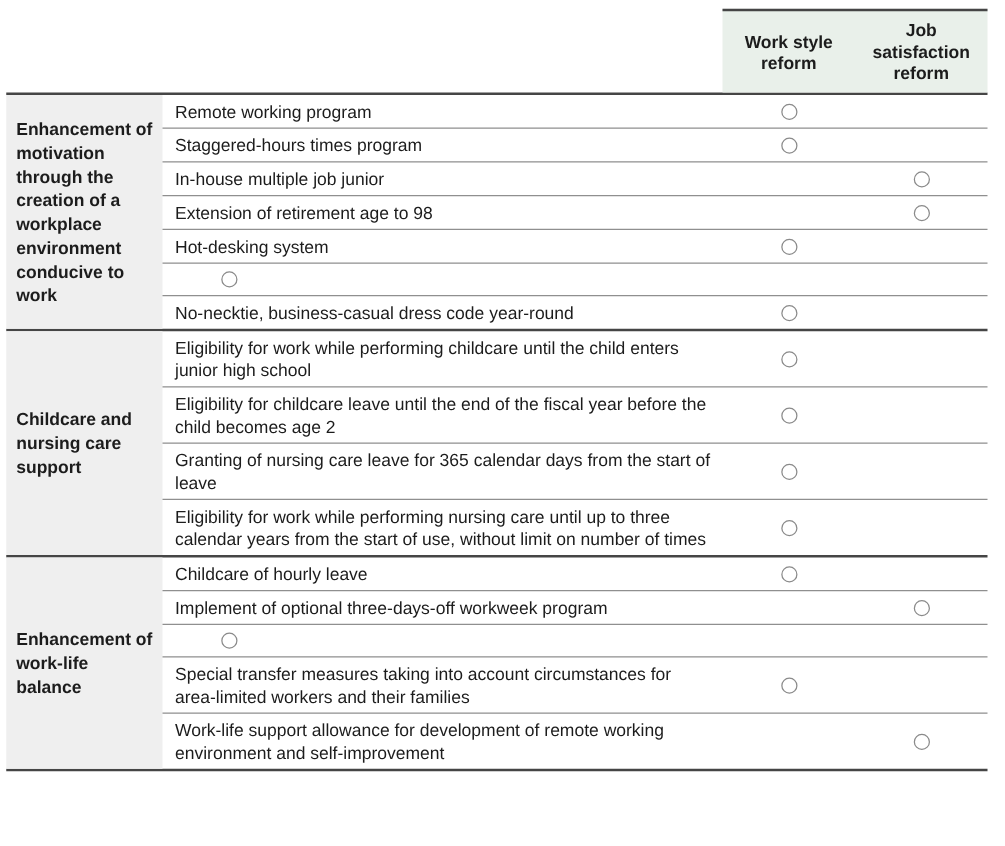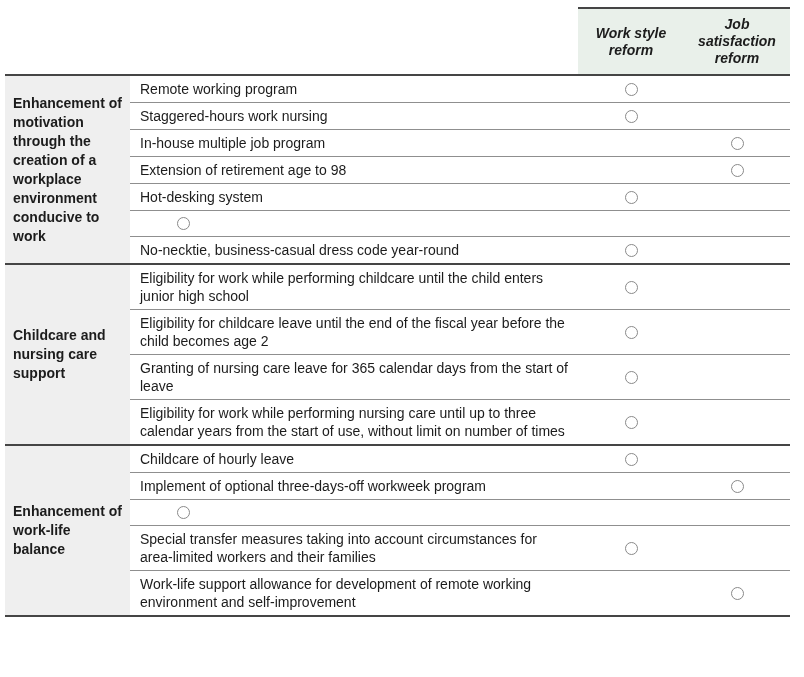--- a/index.html
+++ b/index.html
@@ -14,21 +14,21 @@
   html,body{margin:0;padding:0;}
   body{
     width:804px;height:677px;background:#ffffff;
     font-family:"Liberation Sans", sans-serif;
     color:var(--text);
     -webkit-font-smoothing:antialiased;
   }
   .page{margin:7px 0 0 5px;width:785px;}
 
   
-  .header-row{display:flex;font-style:italic;}
+  .header-row{display:flex;}
   .header-spacer{width:573px;}
   .header-cell{
     width:106px;height:67px;
     background:var(--header-bg);
     border-top:2px solid var(--dark);
     display:flex;align-items:center;justify-content:center;
     text-align:center;font-weight:bold;font-size:14px;line-height:17px;
     padding:4px 6px;
   }
 
@@ -75,28 +75,28 @@
         <div class="group-label">Enhancement of motivation through the creation of a workplace environment conducive to work</div>
         <div class="group-rows">
           <div class="row">
             <div class="cell-desc">Remote working program</div>
             <div class="cell-mark">
               <span class="circle"></span>
             </div>
             <div class="cell-mark"></div>
           </div>
           <div class="row">
-            <div class="cell-desc">Staggered-hours work nursing</div>
-            <div class="cell-mark">
-              <span class="circle"></span>
-            </div>
-            <div class="cell-mark"></div>
-          </div>
-          <div class="row">
-            <div class="cell-desc">In-house multiple job program</div>
+            <div class="cell-desc">Staggered-hours times program</div>
+            <div class="cell-mark">
+              <span class="circle"></span>
+            </div>
+            <div class="cell-mark"></div>
+          </div>
+          <div class="row">
+            <div class="cell-desc">In-house multiple job junior</div>
             <div class="cell-mark"></div>
             <div class="cell-mark">
               <span class="circle"></span>
             </div>
           </div>
           <div class="row">
             <div class="cell-desc">Extension of retirement age to 98</div>
             <div class="cell-mark"></div>
             <div class="cell-mark">
               <span class="circle"></span>

